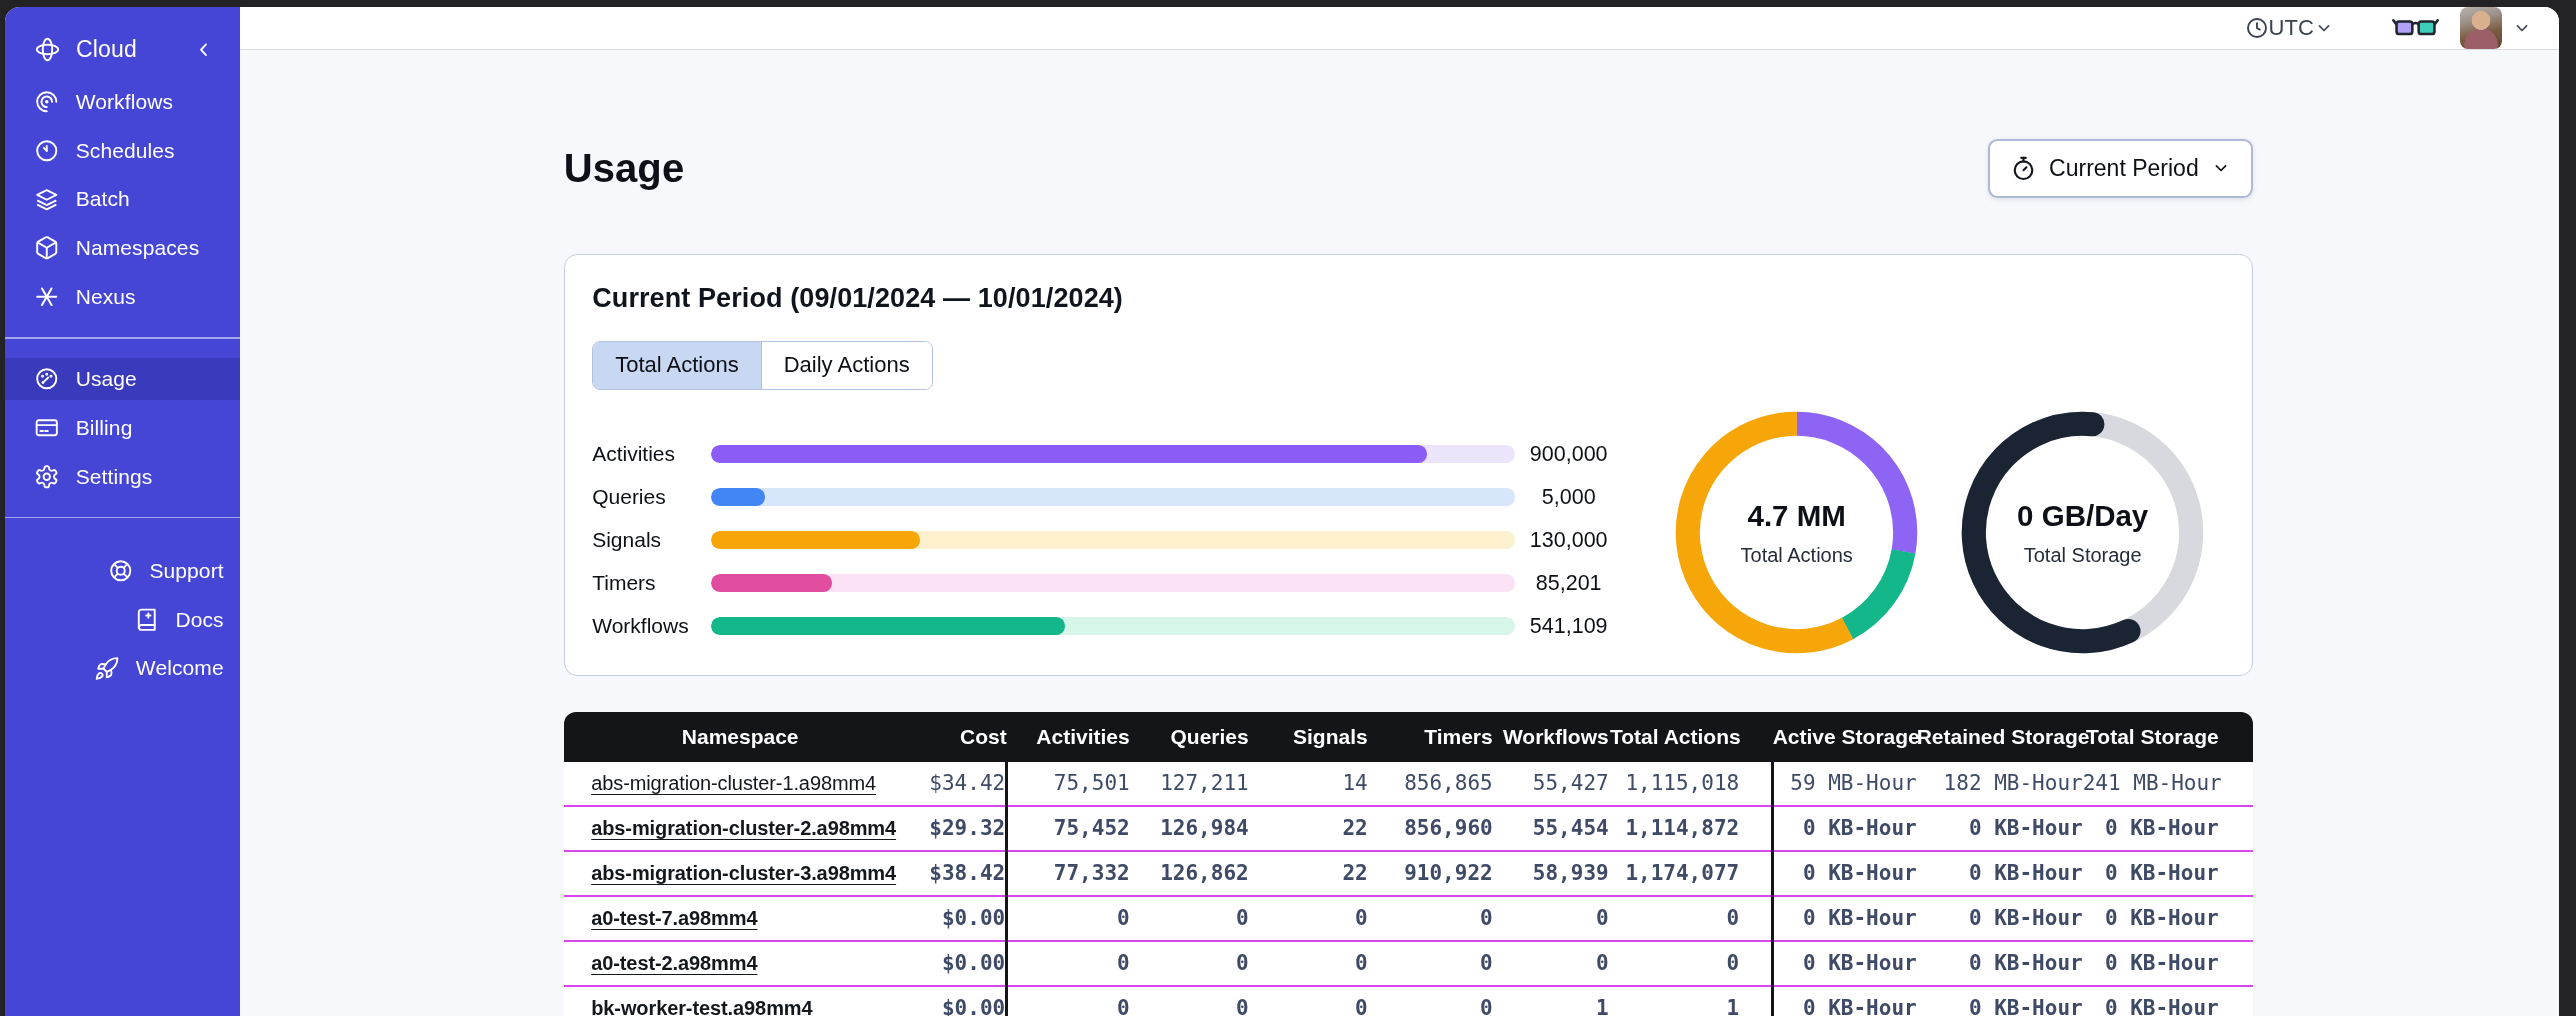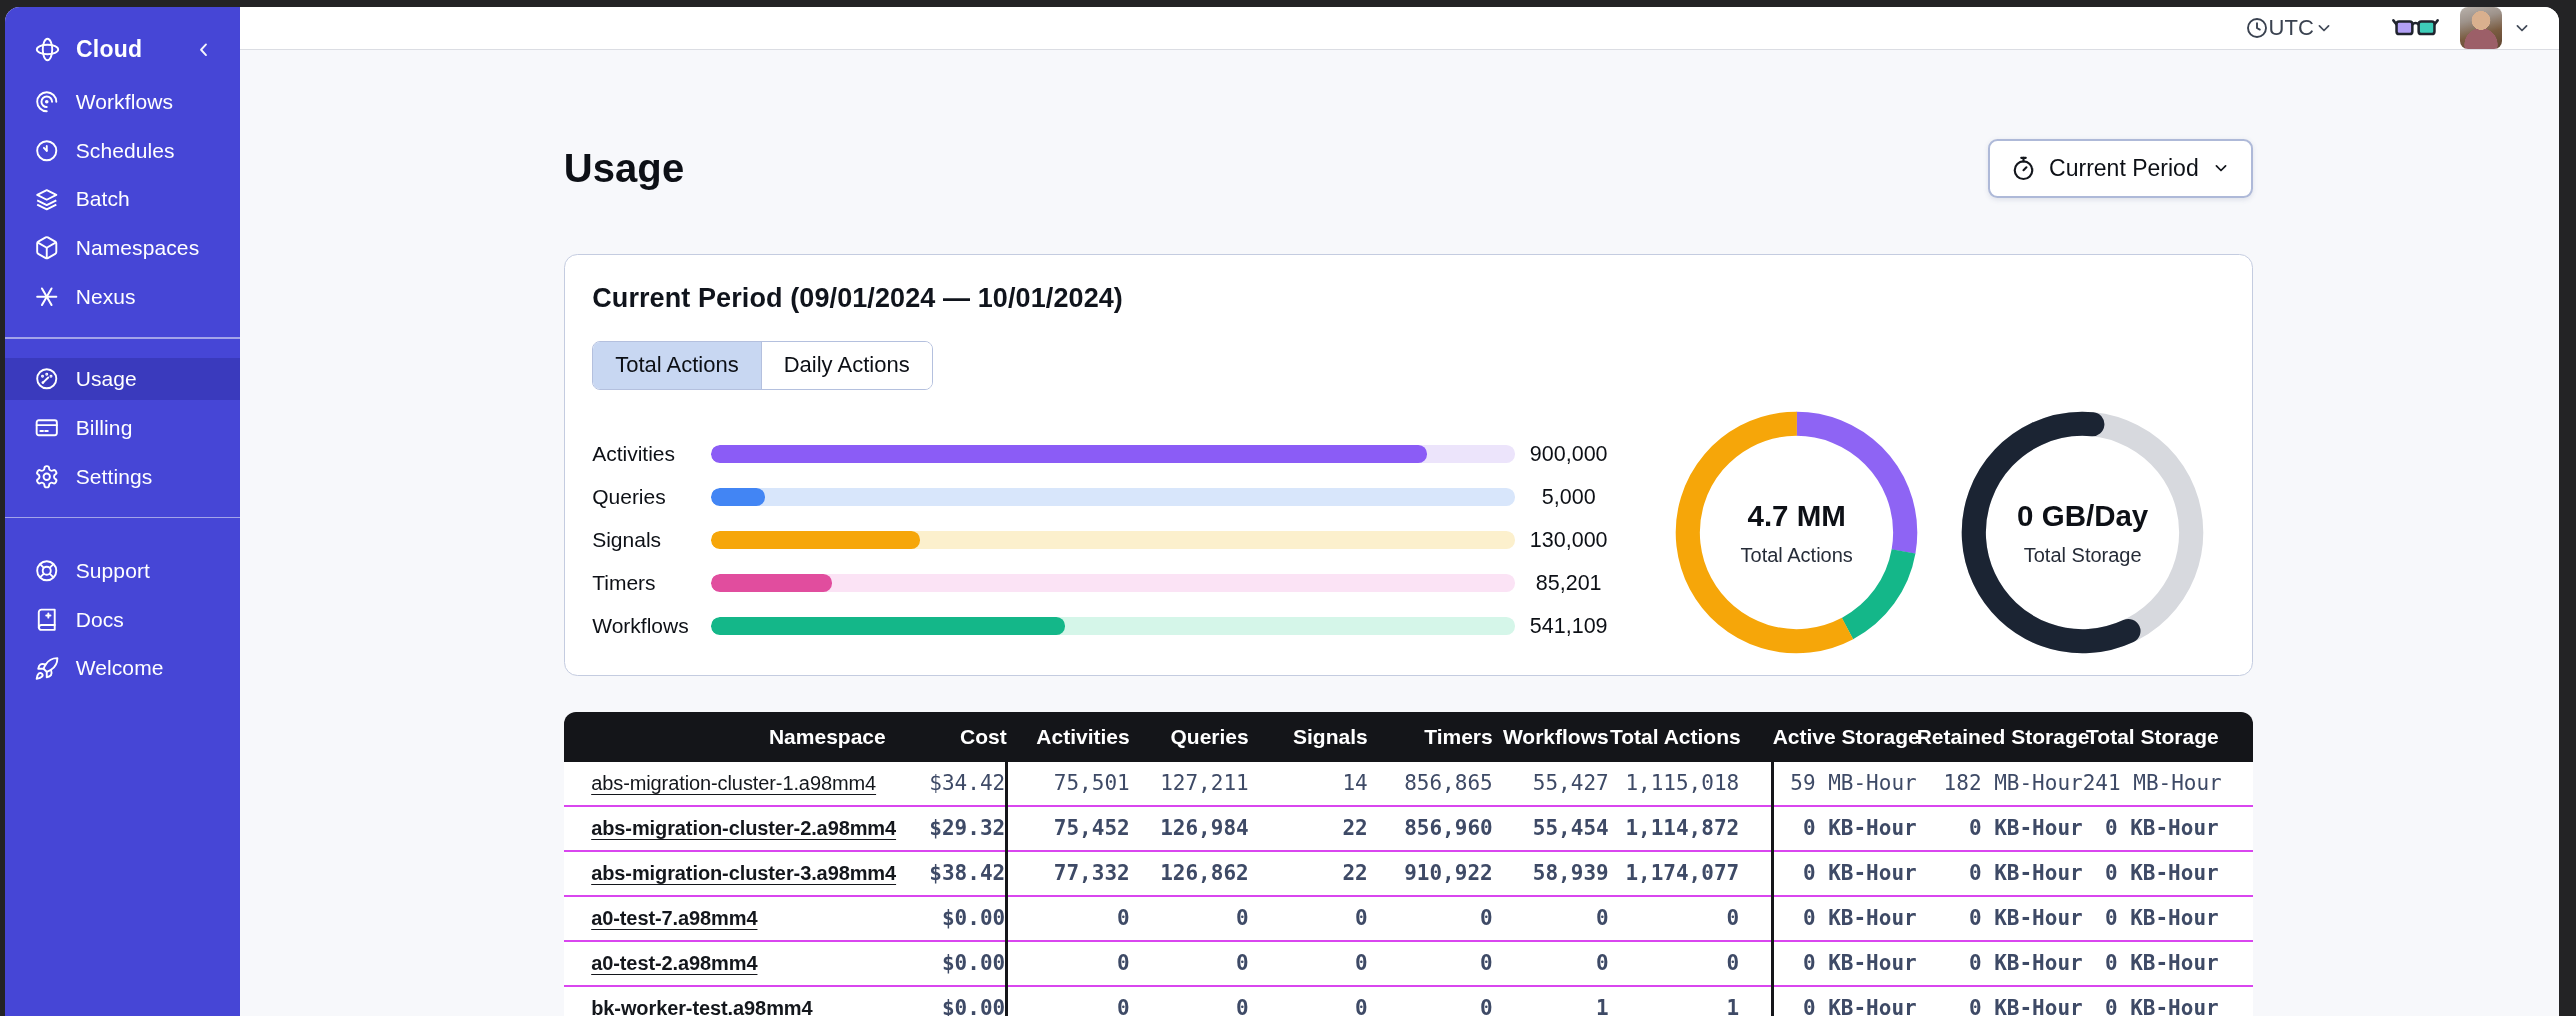--- a/index.html
+++ b/index.html
@@ -3,32 +3,32 @@
 <meta charset="utf-8">
 <style>
   html,body{margin:0;padding:0;width:2576px;height:1016px;background:#1c1c1e;overflow:hidden;
     font-family:"Liberation Sans","DejaVu Sans",sans-serif;}
   .screen{position:relative;width:2576px;height:1016px;background:#232325;}
   .window{position:absolute;left:4.7px;top:6.7px;width:2554px;height:1010px;background:#f7f8fb;
     border-radius:14.8px 14.8px 0 0;overflow:hidden;display:flex;}
   
   .sidebar{width:235px;min-width:235px;background:#4646d6;color:#fff;display:flex;flex-direction:column;}
   .brand{display:flex;align-items:center;height:56px;margin-top:14.8px;padding:0 25.5px 0 29.5px;gap:14.8px;}
-  .brand-label{font-size:23px;font-weight:700;letter-spacing:0.2px;}
+  .brand-label{font-size:23px;font-weight:400;letter-spacing:0.2px;}
   .brand .nav-icon{width:27px;height:27px;}
   .collapse{margin-left:auto;width:21.5px;height:21.5px;opacity:.95;}
   .nav-group{display:flex;flex-direction:column;}
   .nav-item{display:flex;align-items:center;height:42px;margin:3.4px 0;padding:0 16px 0 29.5px;gap:16px;cursor:pointer;}
   .nav-item.active{background:#3a3abd;}
   .nav-icon{width:25.5px;height:25.5px;display:inline-flex;}
   .nav-icon svg{width:100%;height:100%;}
   .collapse svg{width:100%;height:100%;}
   .nav-label{font-size:21px;font-weight:400;letter-spacing:0.1px;}
   .sidebar-divider{height:1.3px;background:rgba(240,242,250,.55);margin:16px 0;}
-  .nav-group.footer{margin-top:12px;}
+  .nav-group.footer{margin-top:12px;align-items:flex-end;}
   
   .main{flex:1;display:flex;flex-direction:column;min-width:0;}
   .topbar{height:56px;background:#fff;border-bottom:1.3px solid #dbdde3;display:flex;align-items:center;
     justify-content:flex-end;padding-right:27px;}
   .tz-control{display:flex;align-items:center;gap:0;color:#3a4250;cursor:pointer;}
   .tz-control .icon{width:24px;height:24px;display:inline-flex;}
   .tz-label{font-size:22px;font-weight:500;}
   .chev{width:20px;height:20px;display:inline-flex;color:#444c5a;}
   .chev svg,.icon svg{width:100%;height:100%;}
   .glasses{margin-left:58px;width:47px;height:29.5px;display:inline-flex;cursor:pointer;}
@@ -69,21 +69,21 @@
   .donut svg{width:255px;height:255px;display:block;}
   .donut-center{position:absolute;inset:0;display:flex;flex-direction:column;align-items:center;justify-content:center;gap:10.7px;}
   .donut-value{font-size:29.5px;font-weight:600;color:#0d1016;}
   .donut-label{font-size:20px;color:#262c38;}
   
   .table-wrap{margin-top:36px;border-radius:12px 12px 0 0;overflow:hidden;background:#fff;}
   table{border-collapse:collapse;table-layout:fixed;width:1689px;}
   col.c0{width:322px}col.c1{width:121px}col.c2{width:123px}col.c3{width:119px}col.c4{width:119px}
   col.c5{width:125px}col.c6{width:116px}col.c7{width:164px}col.c8{width:144px}col.c9{width:166px}col.c10{width:170px}
   thead th{background:#141519;color:#fff;height:50px;font-size:21px;font-weight:600;text-align:right;padding:0;white-space:nowrap;}
-  thead th.left{text-align:right;padding-left:31px;}
+  thead th.left{text-align:center;padding-left:31px;}
   tbody td{height:43px;background:#fff;font-family:"DejaVu Sans Mono","Liberation Mono",monospace;
     font-size:21px;color:#3e4a66;text-align:right;padding:0;white-space:nowrap;}
   tbody tr + tr td{border-top:2px solid #d946ef;font-weight:bold;}
   td.ns{text-align:left;padding-left:27.5px;font-family:"Liberation Sans","DejaVu Sans",sans-serif;}
   td.ns a{color:#14171c;font-size:20px;letter-spacing:-0.1px;text-decoration:underline;
     text-underline-offset:4px;text-decoration-thickness:1.3px;}
   .bdl{border-left:3.4px solid #15161a;}
   .pr48{padding-right:32px;}
   .pr50{padding-right:34px;}
 </style>

